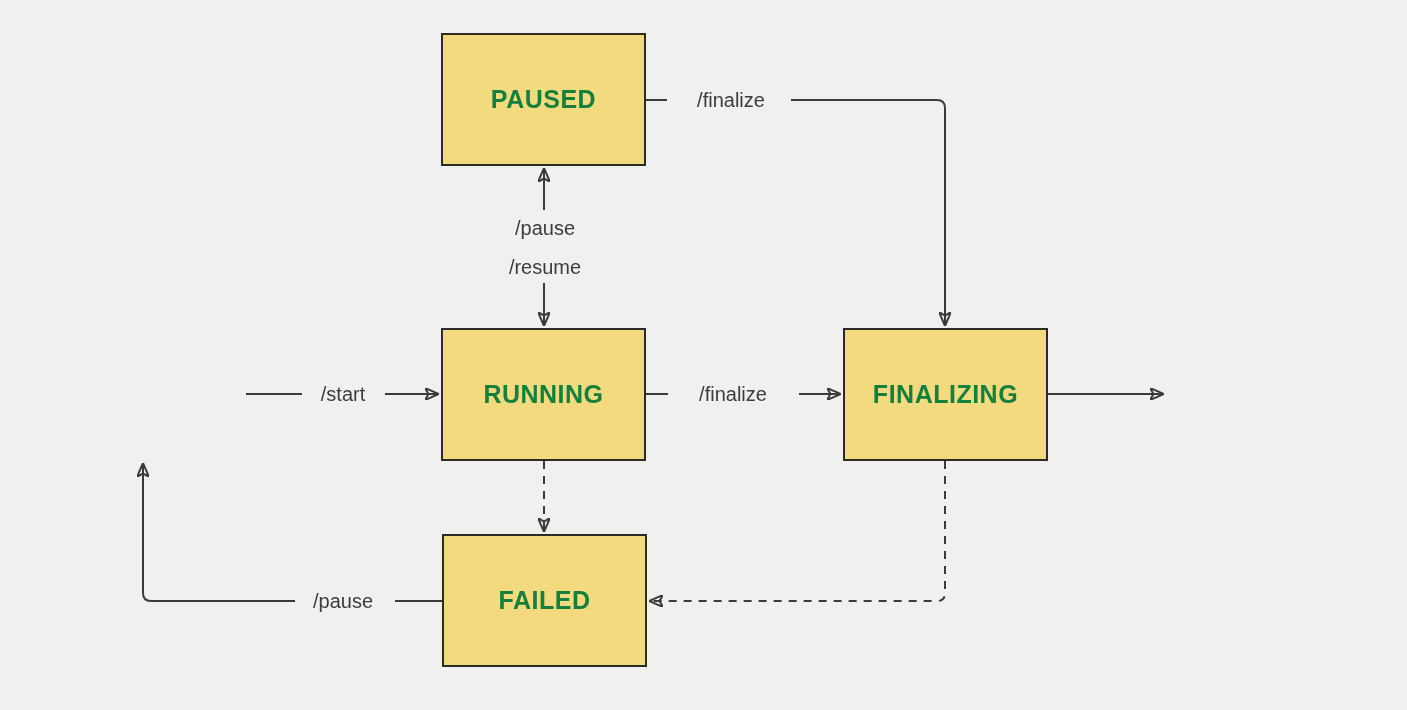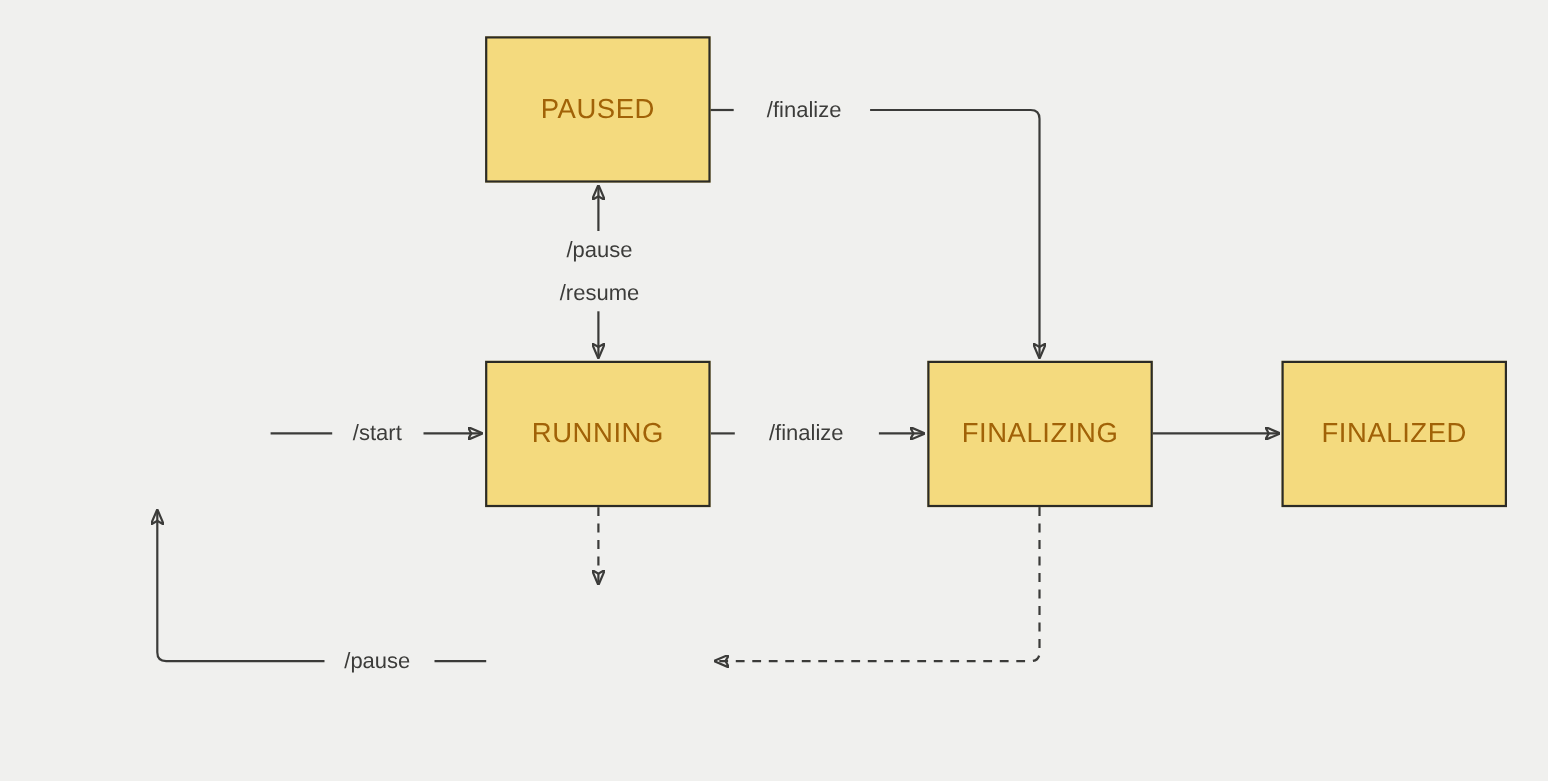--- a/index.html
+++ b/index.html
@@ -36,22 +36,22 @@
     height: 133px;
     background: #F4DA7E;
     border: 2px solid #2B2B26;
     box-sizing: border-box;
     display: flex;
     align-items: center;
     justify-content: center;
   }
   .node .node-label {
     font-size: 25px;
-    font-weight: normal;
-    color: #a16207;
+    font-weight: bold;
+    color: #15803d;
     letter-spacing: 0.02em;
   }
   .edge-label {
     position: absolute;
     transform: translate(-50%, -50%);
     font-size: 20px;
     color: #3C3C3A;
     white-space: nowrap;
     line-height: 1;
   }
@@ -106,22 +106,22 @@
 
   <div class="node" id="node-paused">
     <span class="node-label">PAUSED</span>
   </div>
   <div class="node" id="node-running">
     <span class="node-label">RUNNING</span>
   </div>
   <div class="node" id="node-finalizing">
     <span class="node-label">FINALIZING</span>
   </div>
-  <div class="node" id="node-finalized">
-    <span class="node-label">FINALIZED</span>
+  <div class="node" id="node-failed">
+    <span class="node-label">FAILED</span>
   </div>
 
   <span class="edge-label" id="label-start">/start</span>
   <span class="edge-label" id="label-pause">/pause</span>
   <span class="edge-label" id="label-resume">/resume</span>
   <span class="edge-label" id="label-finalize-top">/finalize</span>
   <span class="edge-label" id="label-finalize-mid">/finalize</span>
   <span class="edge-label" id="label-reset">/pause</span>
 
 </div>

